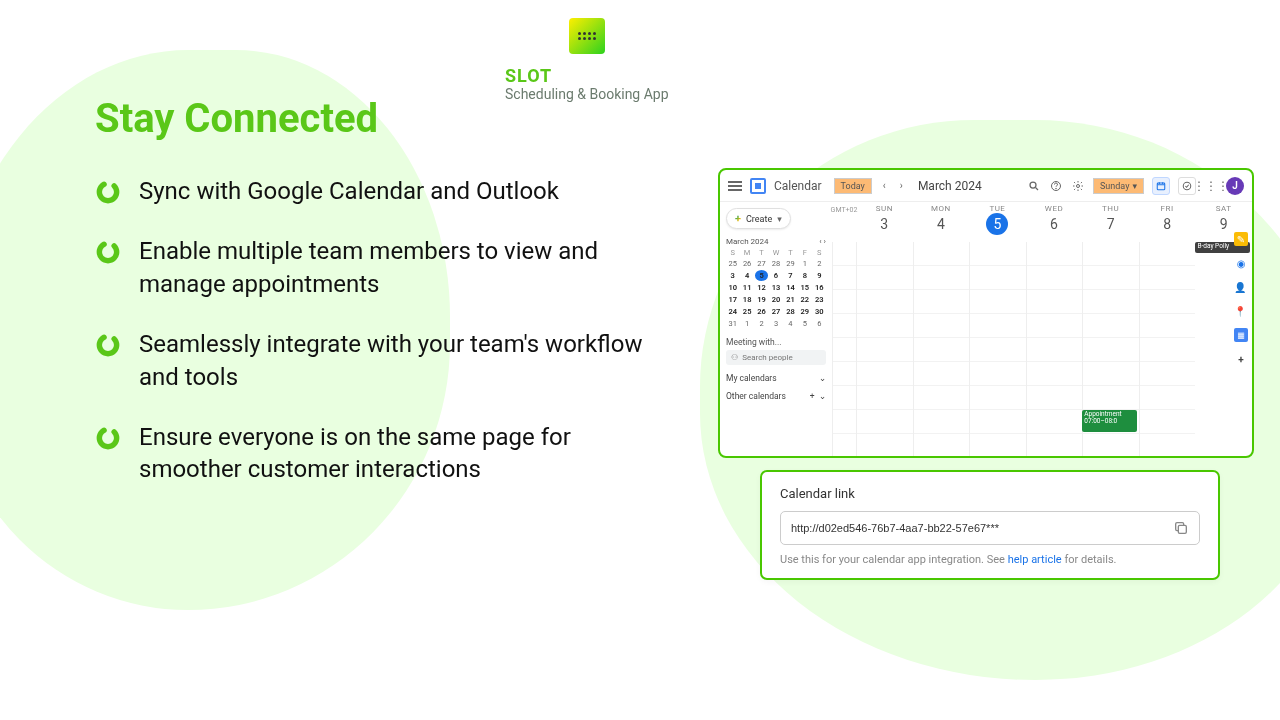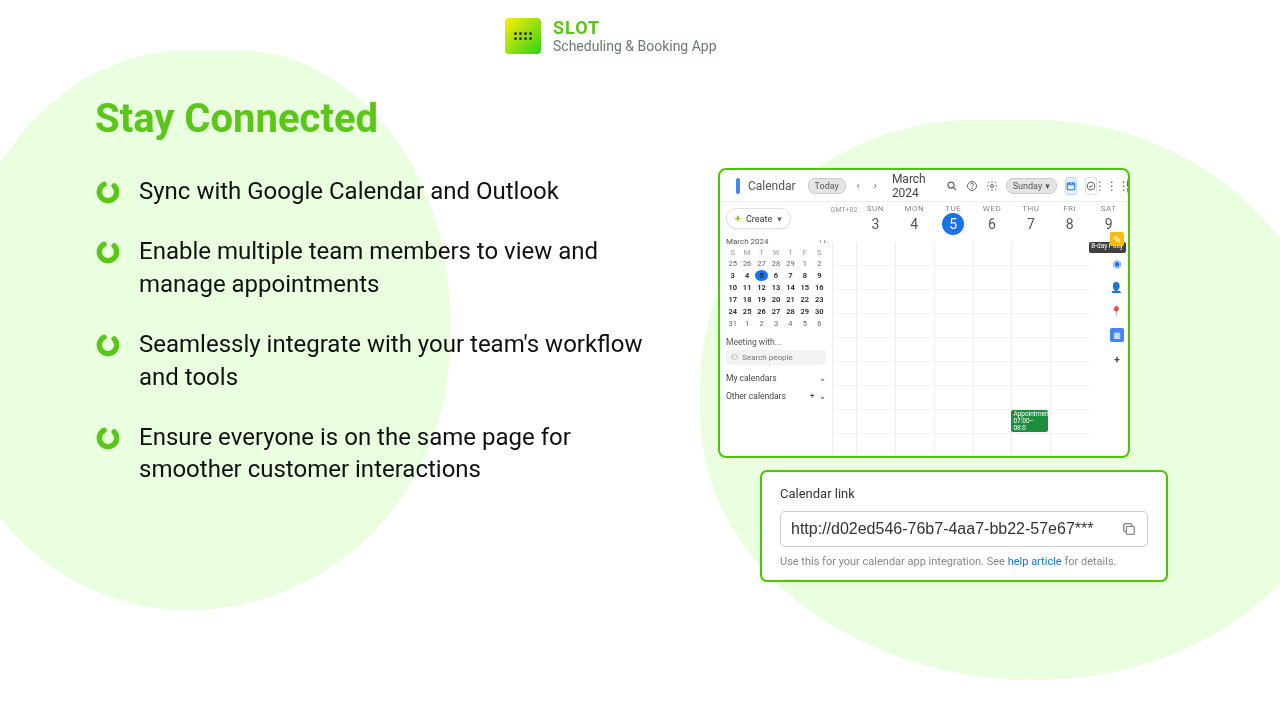--- a/index.html
+++ b/index.html
@@ -1,42 +1,42 @@
 <!DOCTYPE html>
 <html><head>
 <meta charset="utf-8">
 <style>
 * { margin: 0; padding: 0; box-sizing: border-box; }
 body { width: 1280px; height: 720px; font-family: -apple-system, BlinkMacSystemFont, "Segoe UI", Roboto, Arial, sans-serif; background: #fff; position: relative; overflow: hidden; }
 
 .blob1 { position: absolute; left: -50px; top: 50px; width: 500px; height: 560px; background: #e9ffe0; border-radius: 50% 45% 55% 50% / 55% 50% 50% 45%; z-index: 0; }
 .blob2 { position: absolute; right: -60px; top: 120px; width: 640px; height: 560px; background: #e9ffe0; border-radius: 45% 50% 50% 55% / 50% 55% 45% 50%; z-index: 0; }
 
-.header { position: absolute; top: 18px; left: 505px; display: flex; align-items: center; gap: 12px; z-index: 5; }
+.header { position: absolute; top: 18px; left: 505px; display: flex; align-items: center; gap: 12px; z-index: 5; flex-direction: column; }
 .logo-box { width: 36px; height: 36px; background: linear-gradient(135deg, #ffef00, #2dd21e); border-radius: 4px; display: flex; align-items: center; justify-content: center; font-weight: bold; font-size: 16px; color: #333; }
 .logo-dots { display: grid; grid-template-columns: repeat(4, 3px); gap: 2px; }
 .logo-dots span { width: 3px; height: 3px; background: #333; border-radius: 50%; }
 .brand-name { font-size: 18px; font-weight: 700; color: #5ac718; letter-spacing: 1px; line-height: 1.1; }
 .brand-sub { font-size: 14px; color: #6b7b6e; }
 
 .heading { position: absolute; left: 95px; top: 95px; font-size: 40px; font-weight: 700; color: #5ac718; z-index: 2; }
 
 .bullets { position: absolute; left: 95px; top: 175px; width: 560px; list-style: none; z-index: 2; }
 .bullets li { display: flex; align-items: flex-start; gap: 18px; margin-bottom: 28px; font-size: 24px; color: #111; line-height: 1.35; }
 .bullet-icon { flex-shrink: 0; width: 26px; height: 26px; margin-top: 4px; }
 .bullet-icon svg { display: block; }
 
-.cal-frame { position: absolute; left: 718px; top: 168px; width: 412px; height: 290px; background: #fff; border: 2px solid #49c700; border-radius: 8px; z-index: 4; overflow: hidden; }
+.cal-frame { position: absolute; left: 718px; top: 168px; width: 536px; height: 290px; background: #fff; border: 2px solid #49c700; border-radius: 8px; z-index: 4; overflow: hidden; }
 .cal-top { display: flex; align-items: center; gap: 8px; padding: 6px 8px; height: 32px; border-bottom: 1px solid #eee; font-size: 10px; color: #555; }
 .hamburger { width: 14px; height: 10px; display: flex; flex-direction: column; justify-content: space-between; }
 .hamburger span { height: 2px; background: #666; }
 .gc-logo { width: 16px; height: 16px; background: #fff; border: 2px solid #4285f4; border-radius: 2px; position: relative; }
 .gc-logo::after { content: ''; position: absolute; inset: 3px 3px 3px 3px; background: #4285f4; }
 .cal-title { font-size: 12px; color: #555; margin-right: 4px; }
-.btn-outline { border: 1px solid #ccc; border-radius: 7px; padding: 2px 6px; font-size: 9px; color: #555; background: #e5e5e5; }
+.btn-outline { border: 1px solid #ccc; border-radius: 0; padding: 2px 6px; font-size: 9px; color: #555; background: #fdba74; }
 .chev { color: #666; padding: 0 3px; }
 .month-label { font-size: 12px; color: #444; margin: 0 4px; }
 .spacer { flex: 1; }
 .top-ico { width: 14px; height: 14px; display: inline-flex; align-items: center; justify-content: center; color: #666; }
 .view-btn { display: flex; align-items: center; gap: 3px; font-size: 9px; }
 .segbtn { width: 18px; height: 18px; display: inline-flex; align-items: center; justify-content: center; border: 1px solid #ddd; border-radius: 3px; background: #fff; color: #666; }
 .segbtn.active { background: #e8f0fe; color: #1a73e8; border-color: #c0d7ff; }
 .avatar { width: 18px; height: 18px; background: #673ab7; color: #fff; border-radius: 50%; display: flex; align-items: center; justify-content: center; font-size: 10px; font-weight: 600; }
 
 .cal-body { display: flex; height: 258px; position: relative; }
@@ -65,24 +65,24 @@
 .time-col { display: flex; flex-direction: column; }
 .time-col span { height: 24px; font-size: 7px; color: #999; text-align: right; padding-right: 3px; position: relative; top: -4px; }
 .gcol { border-left: 1px solid #eee; position: relative; }
 .gcol .row { height: 24px; border-bottom: 1px solid #f2f2f2; }
 .bday { position: absolute; top: 0; left: calc(24px + (100% - 24px)/7 * 6); width: calc((100% - 24px)/7 - 2px); height: 11px; background: #404040; color: #fff; font-size: 6.5px; padding: 0 2px; border-radius: 2px; overflow: hidden; }
 .appt { position: absolute; top: 168px; left: calc(24px + (100% - 24px)/7 * 4); width: calc((100% - 24px)/7 - 2px); height: 22px; background: #1e8e3e; color: #fff; font-size: 6.5px; padding: 1px 2px; border-radius: 2px; line-height: 1.1; overflow: hidden; }
 
 .rail { position: absolute; right: 2px; top: 30px; width: 18px; display: flex; flex-direction: column; align-items: center; gap: 10px; }
 .rail span { width: 14px; height: 14px; border-radius: 3px; display: flex; align-items: center; justify-content: center; font-size: 10px; }
 
-.link-card { position: absolute; left: 760px; top: 470px; width: 408px; background: #fff; border: 2px solid #49c700; border-radius: 7px; padding: 14px 18px 12px; z-index: 5; box-shadow: 0 2px 6px rgba(0,0,0,.04); }
+.link-card { position: absolute; left: 760px; top: 470px; width: 460px; background: #fff; border: 2px solid #49c700; border-radius: 7px; padding: 14px 18px 12px; z-index: 5; box-shadow: 0 2px 6px rgba(0,0,0,.04); }
 .link-title { font-size: 13px; color: #333; margin-bottom: 10px; }
 .link-input-wrap { display: flex; align-items: center; border: 1px solid #ccc; border-radius: 5px; padding: 8px 10px; gap: 8px; }
-.link-input { flex: 1; font-size: 16px; color: #333; border: none; outline: none; }
+.link-input { flex: 1; font-size: 11px; color: #333; border: none; outline: none; }
 .copy-ico { width: 16px; height: 16px; color: #888; }
 .link-help { font-size: 11px; color: #888; margin-top: 8px; }
 .link-help a { color: #1a73e8; text-decoration: none; }
 </style>
 </head>
 <body>
 
 <div class="blob1"></div>
 <div class="blob2"></div>
 

